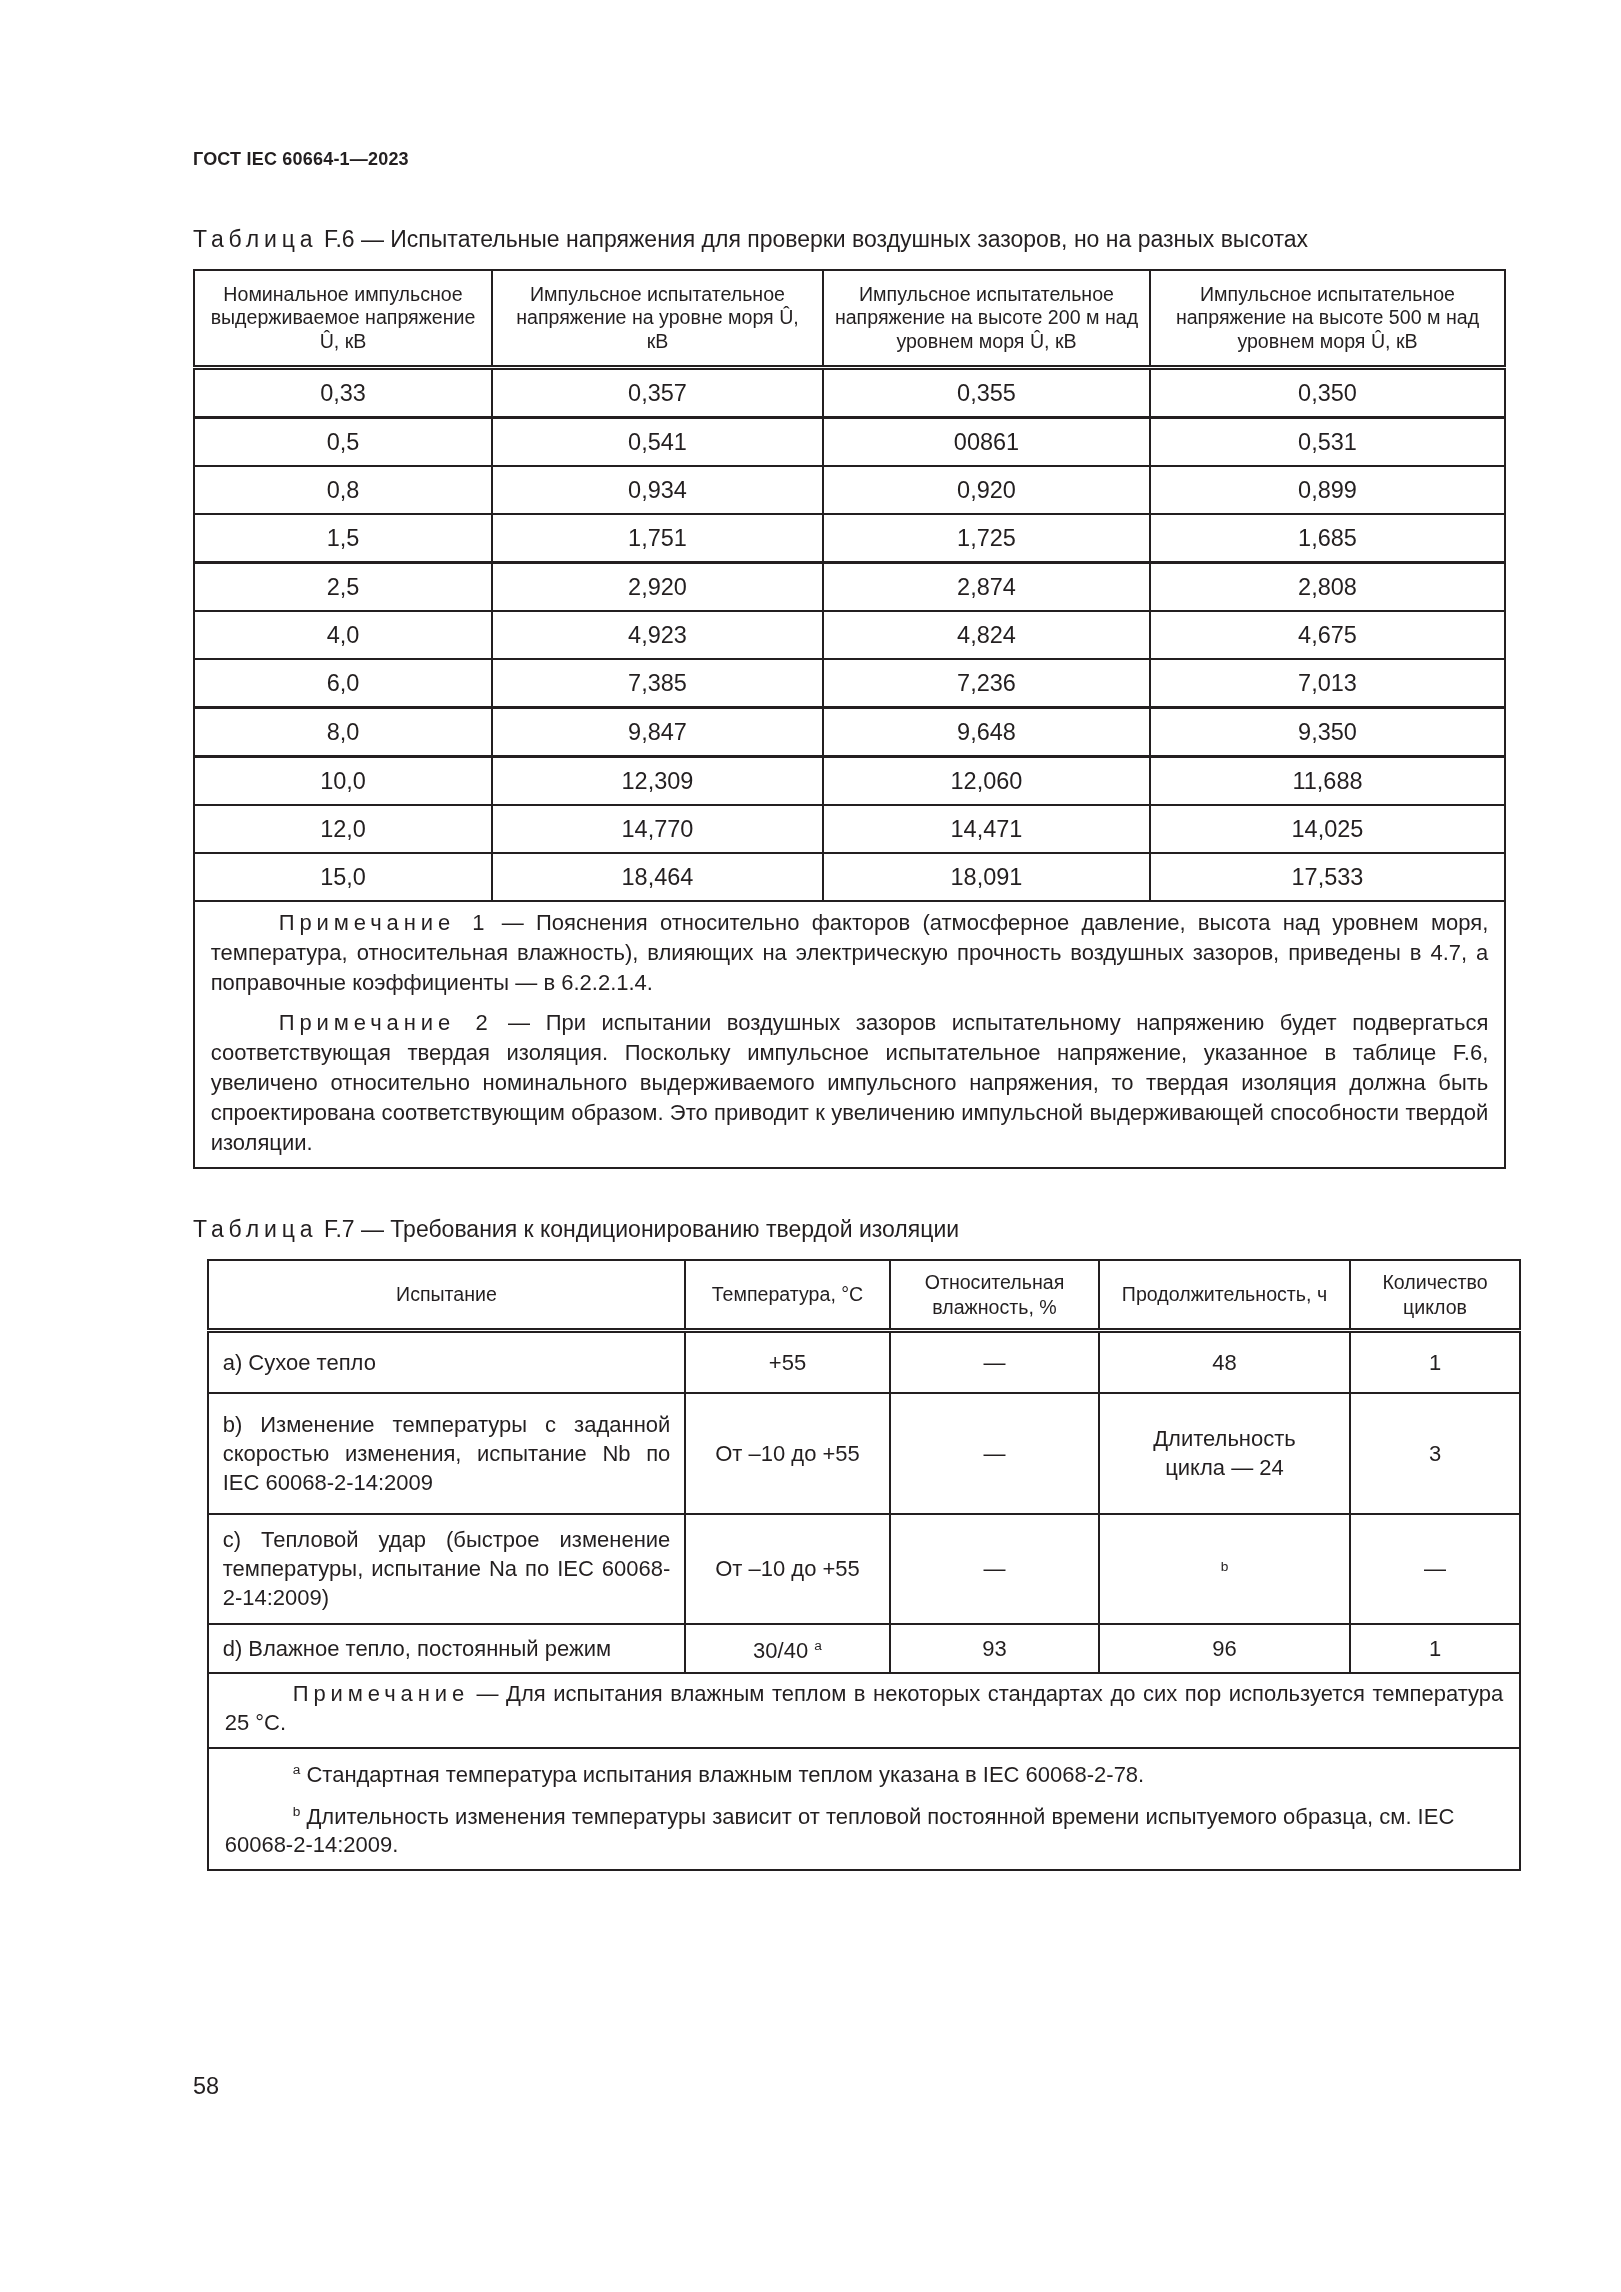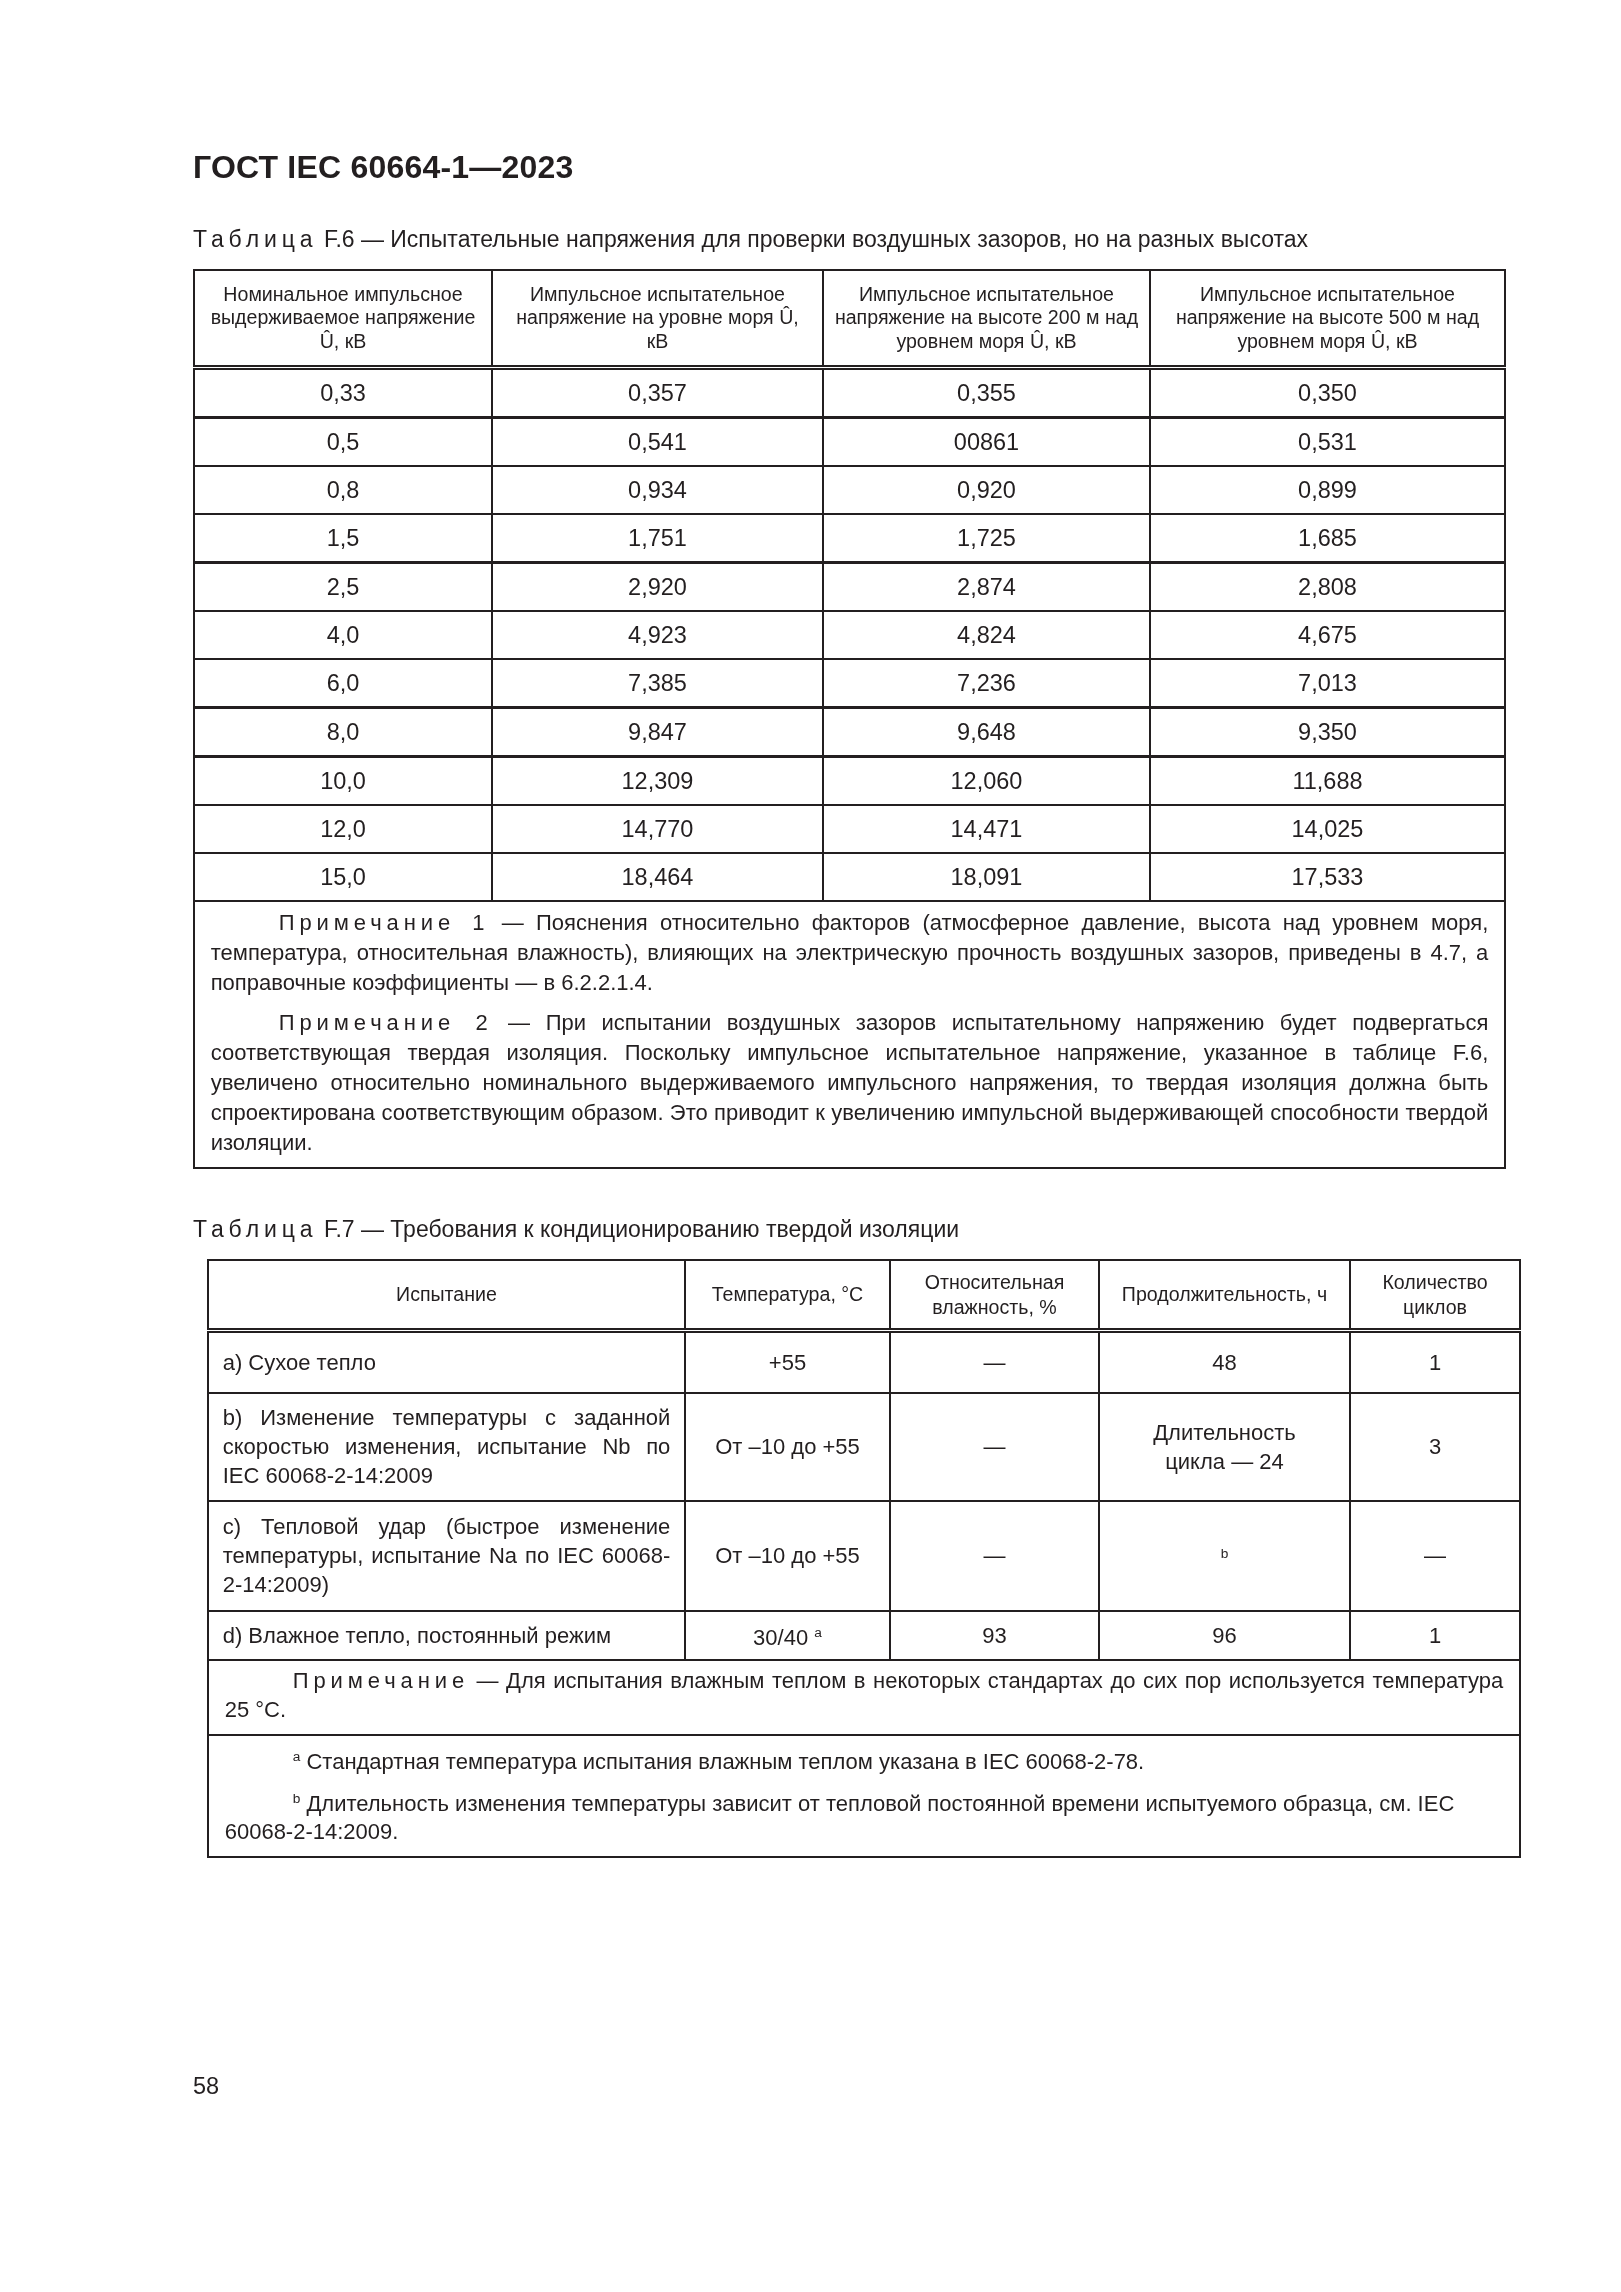--- a/index.html
+++ b/index.html
@@ -1,19 +1,19 @@
 <!DOCTYPE html>
 <html><head>
 <meta charset="utf-8">
 <style>
   html, body { margin:0; padding:0; background:#ffffff; }
   body { width:1621px; height:2293px; position:relative; overflow:hidden;
          font-family:"Liberation Sans", sans-serif; color:#231f20; }
   .abs { position:absolute; }
-  #doc-title { left:193px; top:149px; font-size:32px; font-weight:bold; letter-spacing:0.2px; }
+  #doc-title { left:193px; top:149px; font-size:18px; font-weight:bold; letter-spacing:0.2px; }
   .caption { font-size:23px; white-space:nowrap; }
   .caption .sp { letter-spacing:4.9px; }
   #cap-f6 { left:193px; top:226px; }
   #cap-f7 { left:193px; top:1216px; }
 
   table { border-collapse:collapse; position:absolute; table-layout:fixed; }
   td, th { border:2.5px solid #231f20; padding:0; font-weight:normal; }
   #t-f6 { left:193px; top:269px; width:1311px; }
   #t-f6 th { height:94px; font-size:19.6px; line-height:23.5px; text-align:center; vertical-align:middle; border-bottom:5.9px double #231f20; }
   #t-f6 td.num { height:46px; font-size:23.5px; text-align:center; vertical-align:middle; }
@@ -159,21 +159,21 @@
     </tr>
   </thead>
   <tbody>
     <tr style="height:62px">
       <td class="l">а) Сухое тепло</td>
       <td class="c"><span>+55</span></td>
       <td class="c">—</td>
       <td class="c">48</td>
       <td class="c">1</td>
     </tr>
-    <tr style="height:108px">
+    <tr style="height:121px">
       <td class="l">b) Изменение температуры с заданной скоростью изменения, испытание Nb по IEC 60068-2-14:2009</td>
       <td class="c">От –10 до +55</td>
       <td class="c">—</td>
       <td class="c" style="padding:0 39px">Длительность цикла — 24</td>
       <td class="c">3</td>
     </tr>
     <tr style="height:110px">
       <td class="l">c) Тепловой удар (быстрое изменение температуры, испытание Na по IEC 60068-2-14:2009)</td>
       <td class="c">От –10 до +55</td>
       <td class="c">—</td>

